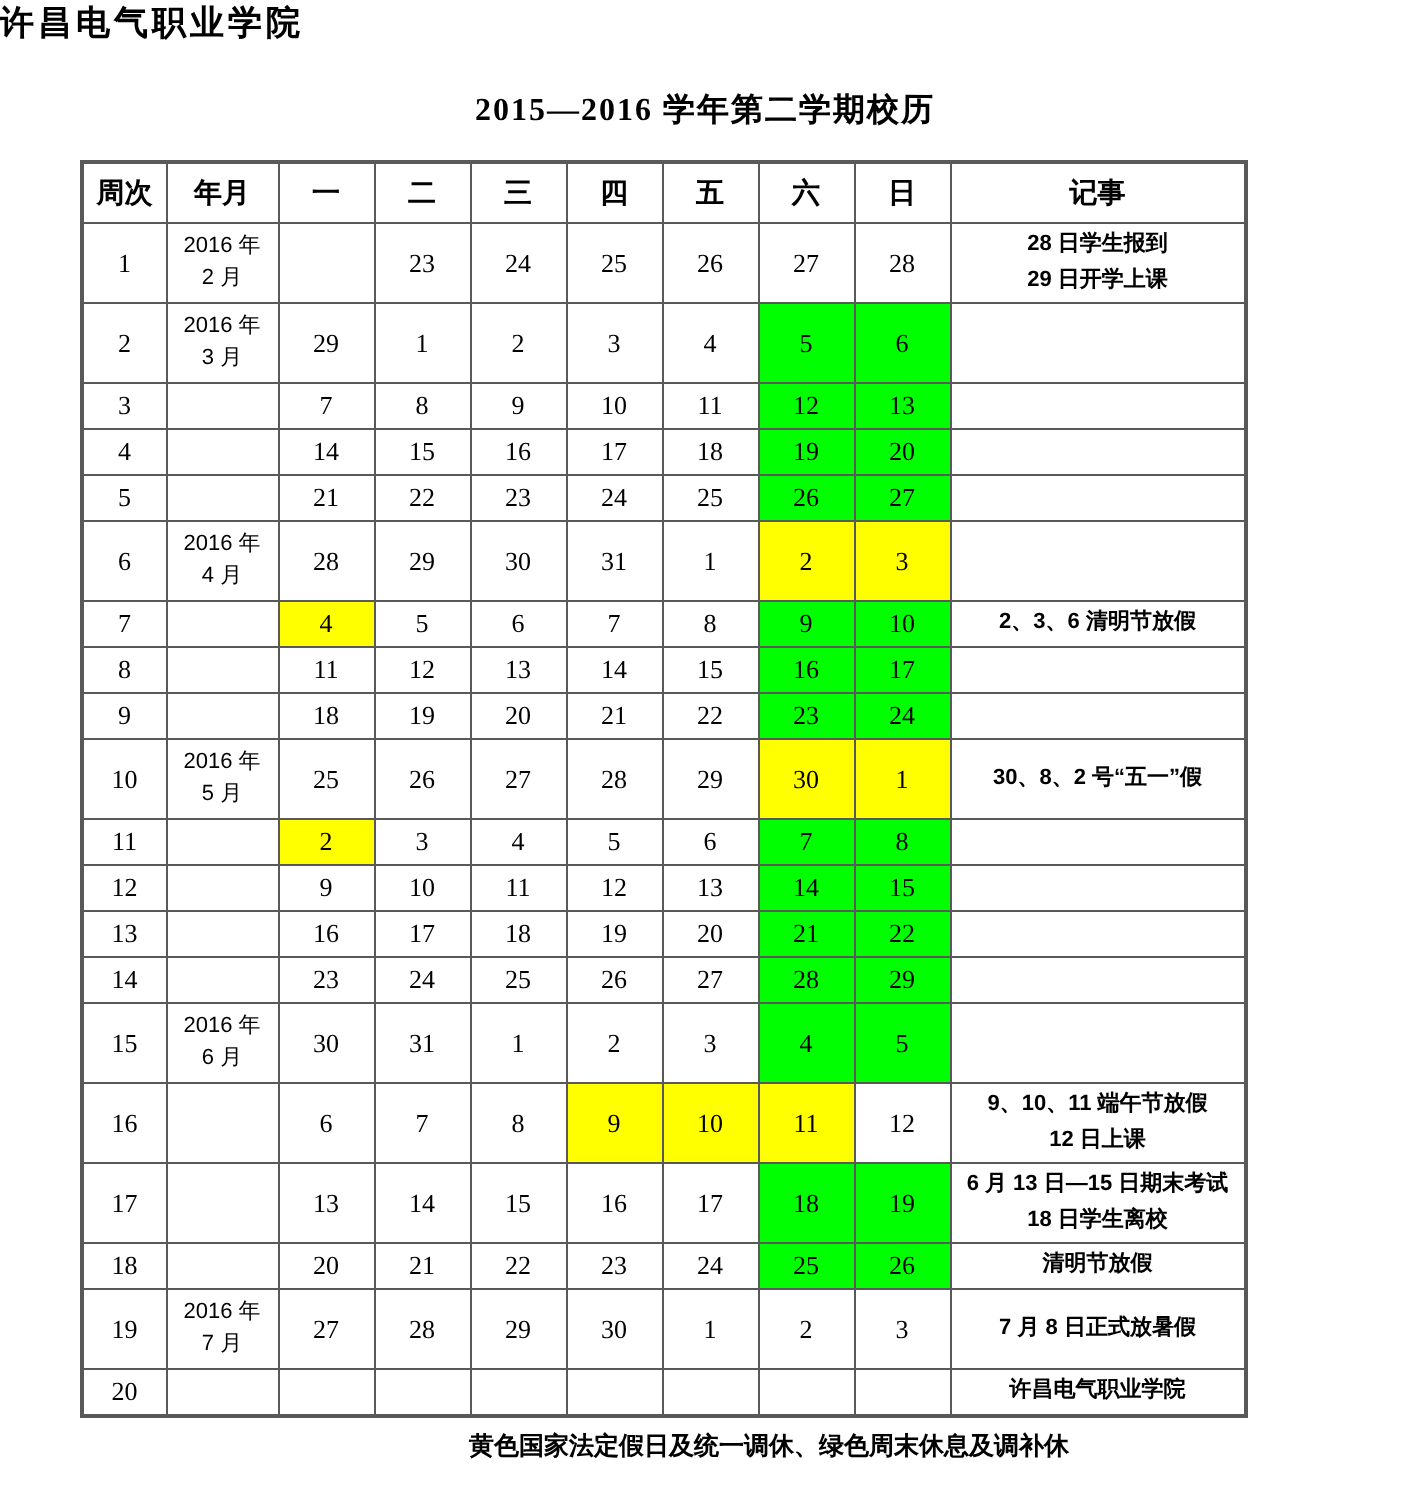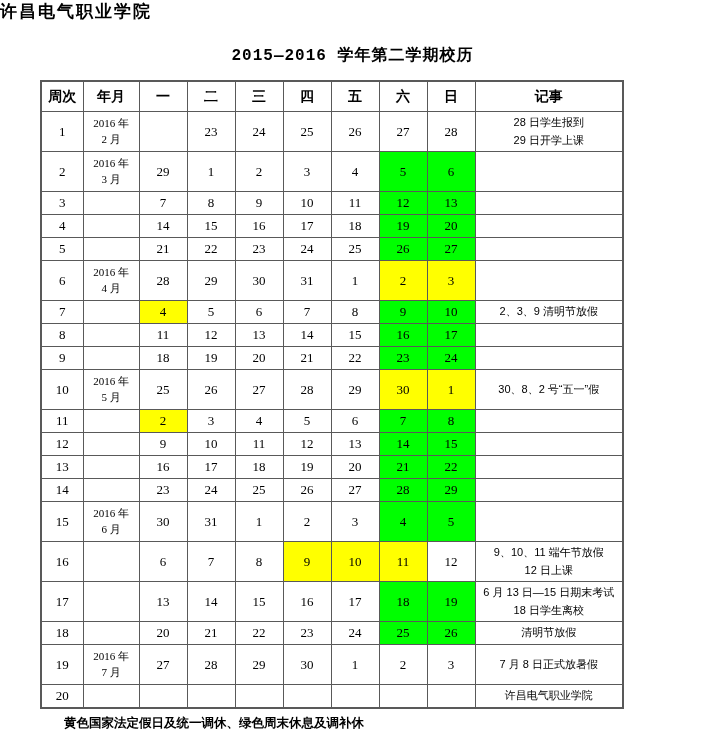--- a/index.html
+++ b/index.html
@@ -13,21 +13,21 @@
   .title {
     text-align:left;
     font-family:"Liberation Sans", sans-serif;
     font-weight:bold;
     font-size:17px;
     letter-spacing:2px;
     margin:0;
   }
   .subtitle {
     text-align:center;
-    font-family:Liberation Mono, monospace;
+    font-family:Liberation Serif, serif;
     font-weight:bold;
     font-size:16px;
     letter-spacing:1px;
     margin:0;
     padding-top:22px;
     padding-bottom:14px;
   }
   table.cal {
     border-collapse:collapse;
     table-layout:fixed;
@@ -47,32 +47,33 @@
     font-weight:bold;
     font-size:14px;
     height:29px;
     background:#fff;
     text-align:center;
   }
   .cal tr { height:23px; }
   .cal tr.tall { height:40px; }
   td.week  { font-size:13px; }
   td.day   { font-size:13px; }
-  td.month { font-size:11px; line-height:1.4; font-family:Liberation Serif, serif; }
+  td.month { font-size:11px; line-height:1.4; font-family:Liberation Sans, sans-serif; }
   td.note  {
     font-family:"Liberation Sans", sans-serif;
-    font-weight:normal;
+    font-weight:bold;
     font-size:11px;
     line-height:1.55;
   }
   .legend {
     font-family:"Liberation Sans", sans-serif;
     font-weight:bold;
     font-size:12.5px;
     margin:6px 0 0 64px;
+    text-align:center;
   }
 </style>
 </head>
 <body>
 
 <h1 class="title">许昌电气职业学院</h1>
 <h2 class="subtitle">2015—2016 学年第二学期校历</h2>
 
 <table class="cal">
   <colgroup>
@@ -177,21 +178,21 @@
       <tr>
         <td class="week">7</td>
         <td class="month"></td>
         <td class="day" style="background: rgb(255, 255, 0);">4</td>
         <td class="day">5</td>
         <td class="day">6</td>
         <td class="day">7</td>
         <td class="day">8</td>
         <td class="day" style="background: rgb(0, 255, 0);">9</td>
         <td class="day" style="background: rgb(0, 255, 0);">10</td>
-        <td class="note">2、3、9 清明节放假</td>
+        <td class="note">2、3、6 清明节放假</td>
       </tr>
       <tr>
         <td class="week">8</td>
         <td class="month"></td>
         <td class="day">11</td>
         <td class="day">12</td>
         <td class="day">13</td>
         <td class="day">14</td>
         <td class="day">15</td>
         <td class="day" style="background: rgb(0, 255, 0);">16</td>

